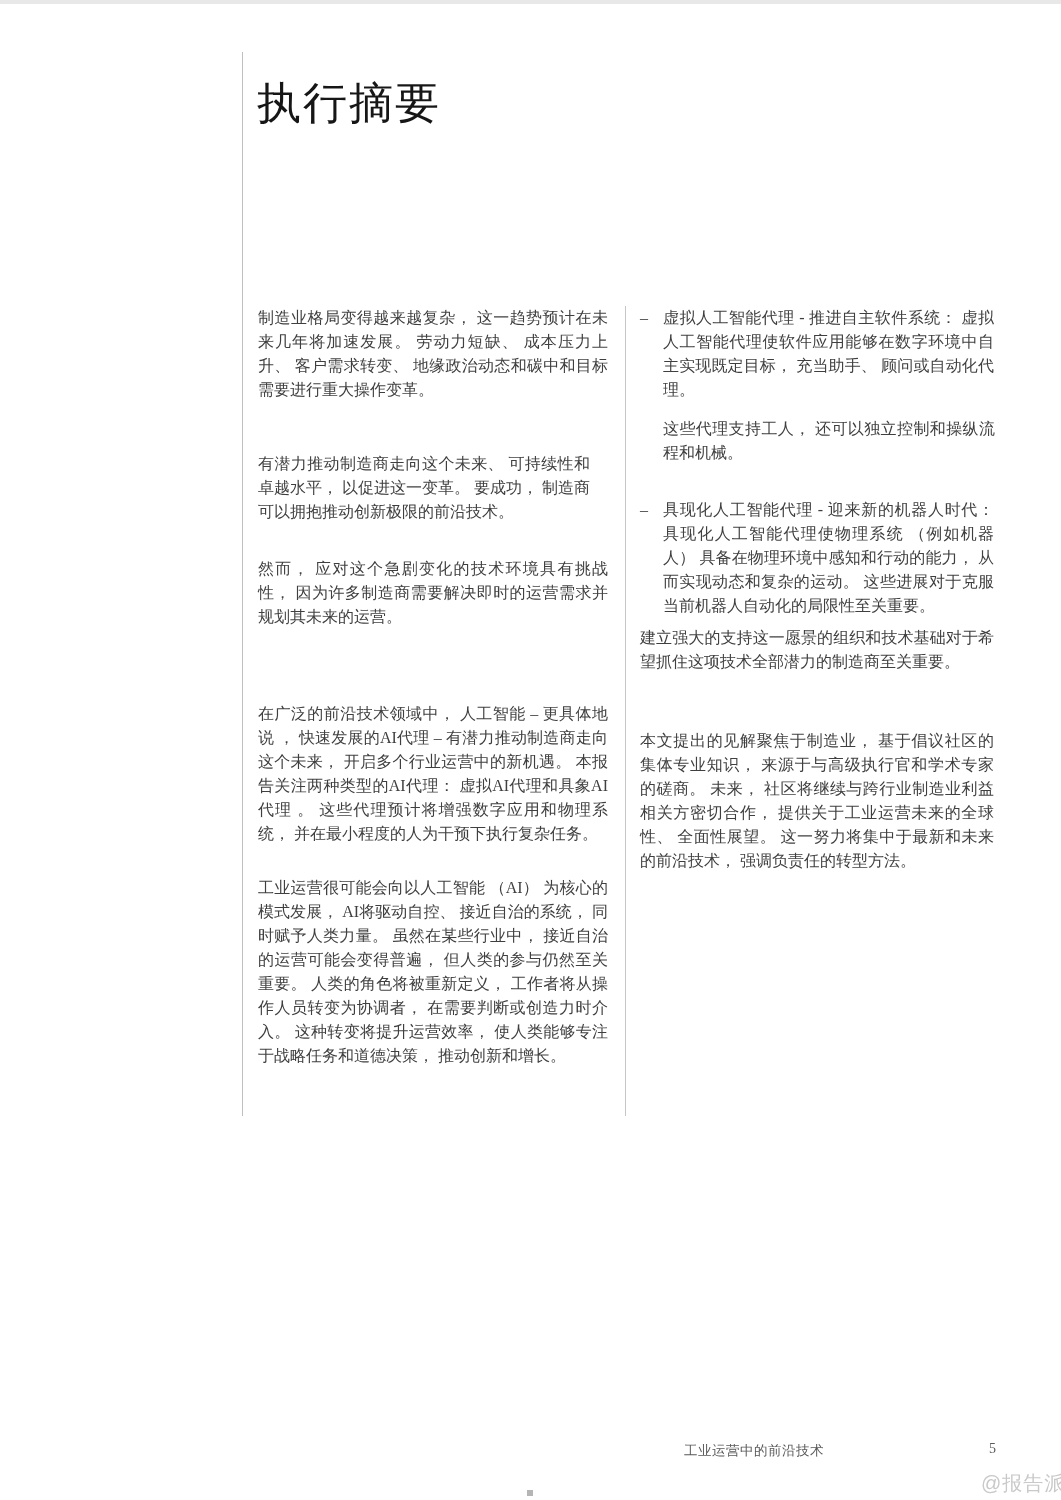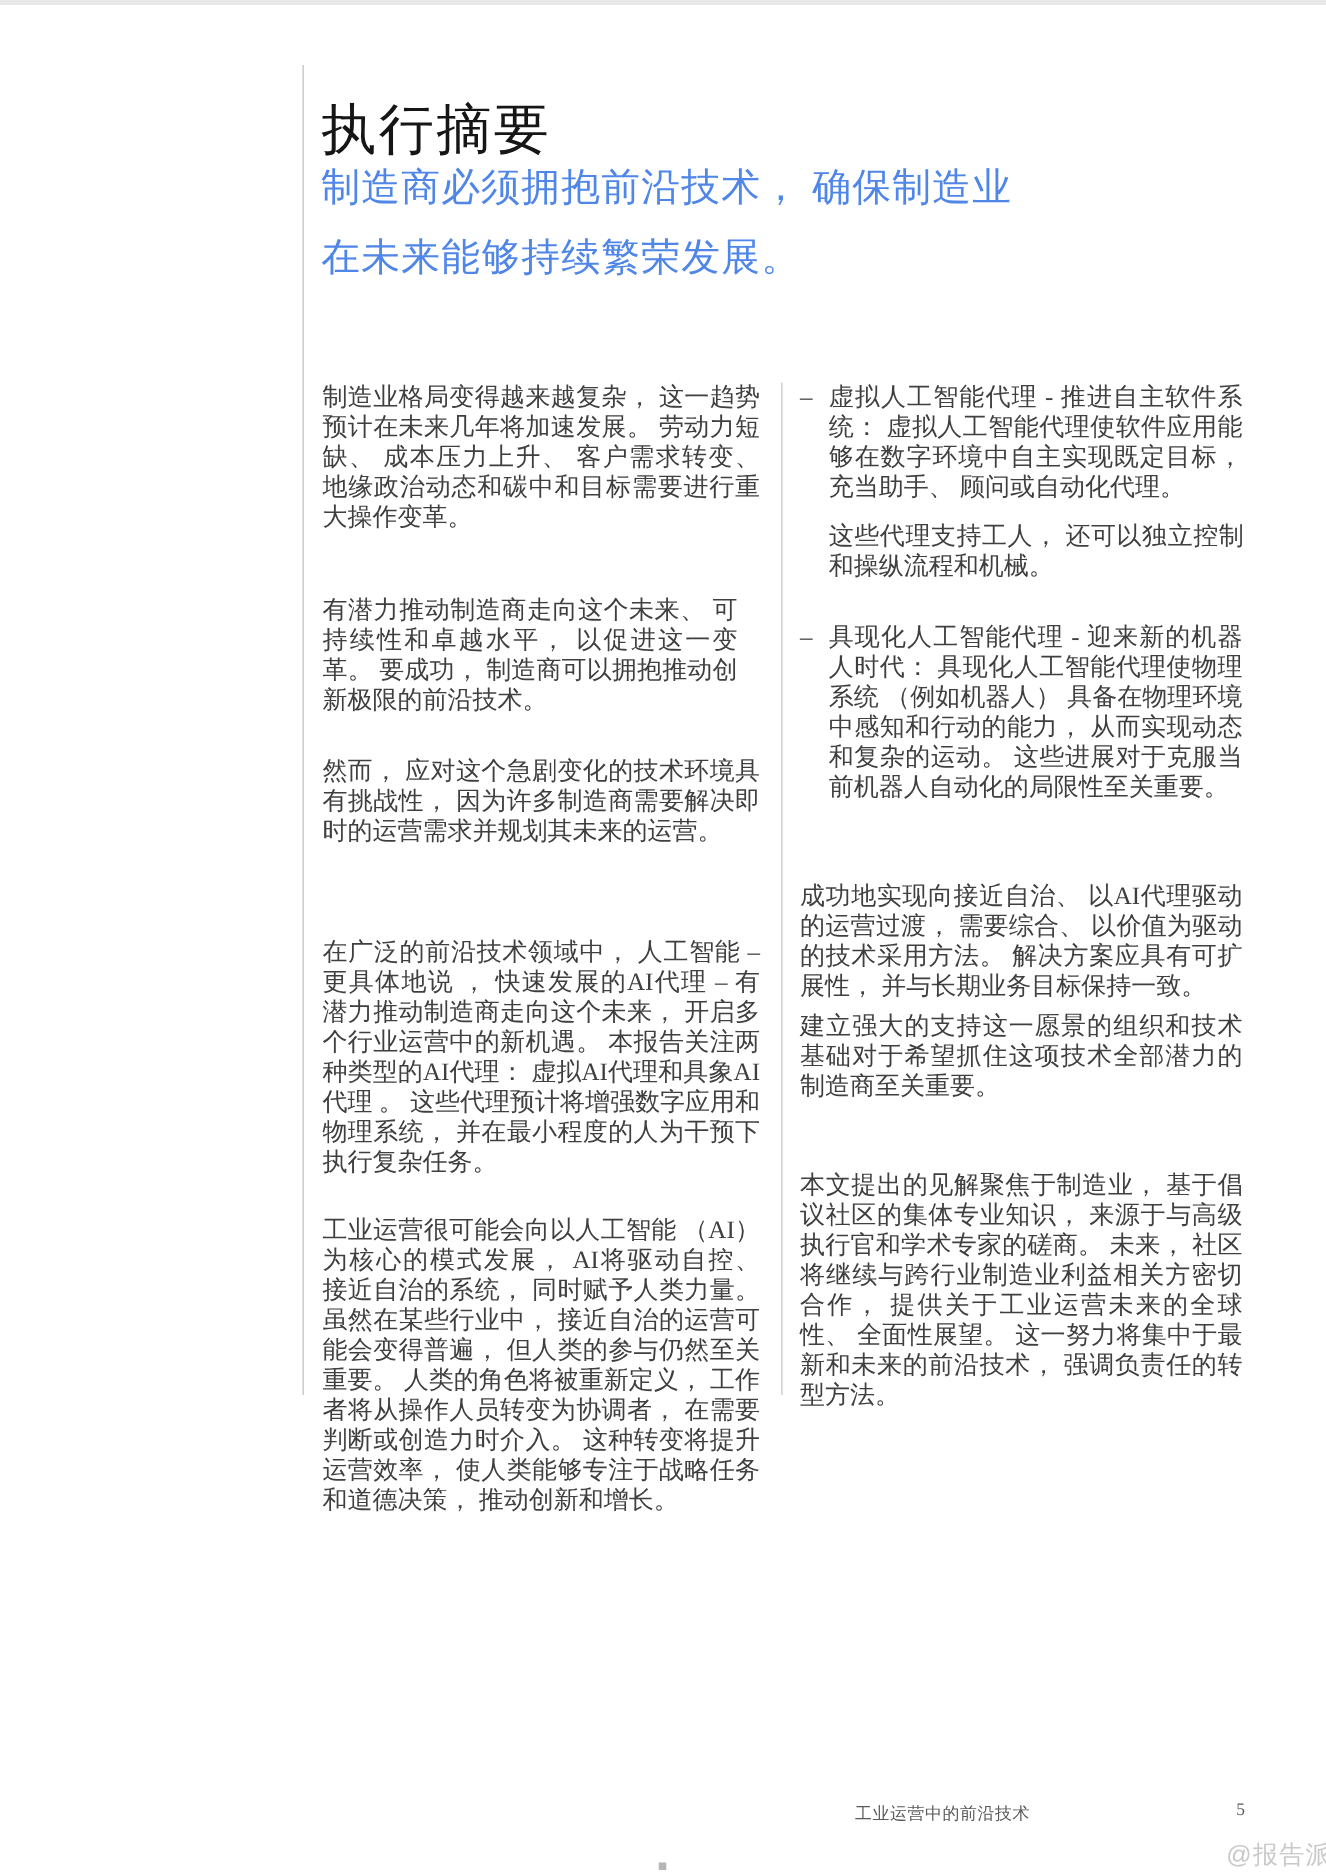--- a/index.html
+++ b/index.html
@@ -23,21 +23,21 @@
   .doc-title{
     position:absolute;left:257px;top:42px;
     font-size:44px;line-height:58px;color:#161616;
     letter-spacing:2px;font-weight:400;white-space:nowrap;
   }
   .doc-subtitle{
     position:absolute;left:257px;top:118px;width:660px;
     font-size:31px;line-height:56px;color:#4f86e8;
     letter-spacing:1px;
   }
-  .col{position:absolute;top:302px;font-size:20px;line-height:24px;}
+  .col{position:absolute;top:302px;font-size:16px;line-height:24px;}
   .col-left{left:258px;width:350px;}
   .col-right{left:640px;width:354px;}
   .para{margin:0;text-align:justify;text-justify:inter-ideograph;}
   .para.narrow{width:332px;}
   .bullet{display:flex;align-items:flex-start;}
   .bullet .marker{width:23px;flex:0 0 23px;}
   .bullet .btext{flex:1;text-align:justify;}
   .bsub{margin:15px 0 0 23px;}
   .mt-p2{margin-top:50px;}
   .mt-p3{margin-top:33px;}
@@ -69,24 +69,20 @@
 </head>
 <body>
 
 <div class="page">
 
   <div class="rule-left"></div>
   <div class="rule-mid"></div>
 
   <h1 class="doc-title">执行摘要</h1>
 
-  <div class="doc-subtitle">
-    <span>制造商必须拥抱前沿技术， 确保制造业</span><br>
-    <span>在未来能够持续繁荣发展。</span>
-  </div>
 
   <div class="col col-left">
     <p class="para">制造业格局变得越来越复杂， 这一趋势预计在未来几年将加速发展。 劳动力短缺、 成本压力上升、 客户需求转变、 地缘政治动态和碳中和目标需要进行重大操作变革。</p>
     <p class="para narrow mt-p2">有潜力推动制造商走向这个未来、 可持续性和卓越水平， 以促进这一变革。 要成功， 制造商可以拥抱推动创新极限的前沿技术。</p>
     <p class="para mt-p3">然而， 应对这个急剧变化的技术环境具有挑战性， 因为许多制造商需要解决即时的运营需求并规划其未来的运营。</p>
     <p class="para mt-p5">在广泛的前沿技术领域中， 人工智能 – 更具体地说 ， 快速发展的AI代理 – 有潜力推动制造商走向这个未来， 开启多个行业运营中的新机遇。 本报告关注两种类型的AI代理： 虚拟AI代理和具象AI代理 。 这些代理预计将增强数字应用和物理系统， 并在最小程度的人为干预下执行复杂任务。</p>
     <p class="para mt-p4">工业运营很可能会向以人工智能 （AI） 为核心的模式发展， AI将驱动自控、 接近自治的系统， 同时赋予人类力量。 虽然在某些行业中， 接近自治的运营可能会变得普遍， 但人类的参与仍然至关重要。 人类的角色将被重新定义， 工作者将从操作人员转变为协调者， 在需要判断或创造力时介入。 这种转变将提升运营效率， 使人类能够专注于战略任务和道德决策， 推动创新和增长。</p>
   </div>
 
   <div class="col col-right">
@@ -95,21 +91,20 @@
       <span class="marker">–</span>
       <div class="btext">虚拟人工智能代理 - 推进自主软件系统： 虚拟人工智能代理使软件应用能够在数字环境中自主实现既定目标， 充当助手、 顾问或自动化代理。</div>
     </div>
     <p class="para narrow bsub mt-b1sub">这些代理支持工人， 还可以独立控制和操纵流程和机械。</p>
 
     <div class="bullet mt-b2">
       <span class="marker">–</span>
       <div class="btext">具现化人工智能代理 - 迎来新的机器人时代： 具现化人工智能代理使物理系统 （例如机器人） 具备在物理环境中感知和行动的能力， 从而实现动态和复杂的运动。 这些进展对于克服当前机器人自动化的局限性至关重要。</div>
     </div>
 
-    <p class="para mt-rp3">成功地实现向接近自治、 以AI代理驱动的运营过渡， 需要综合、 以价值为驱动的技术采用方法。 解决方案应具有可扩展性， 并与长期业务目标保持一致。</p>
     <p class="para mt-rp4">建立强大的支持这一愿景的组织和技术基础对于希望抓住这项技术全部潜力的制造商至关重要。</p>
     <p class="para mt-rp5">本文提出的见解聚焦于制造业， 基于倡议社区的集体专业知识， 来源于与高级执行官和学术专家的磋商。 未来， 社区将继续与跨行业制造业利益相关方密切合作， 提供关于工业运营未来的全球性、 全面性展望。 这一努力将集中于最新和未来的前沿技术， 强调负责任的转型方法。</p>
   </div>
 
   <div class="footer-title">工业运营中的前沿技术</div>
   <div class="footer-page">5</div>
   <div class="watermark">@报告派</div>
   <div class="bottom-square"></div>
 
 </div>

